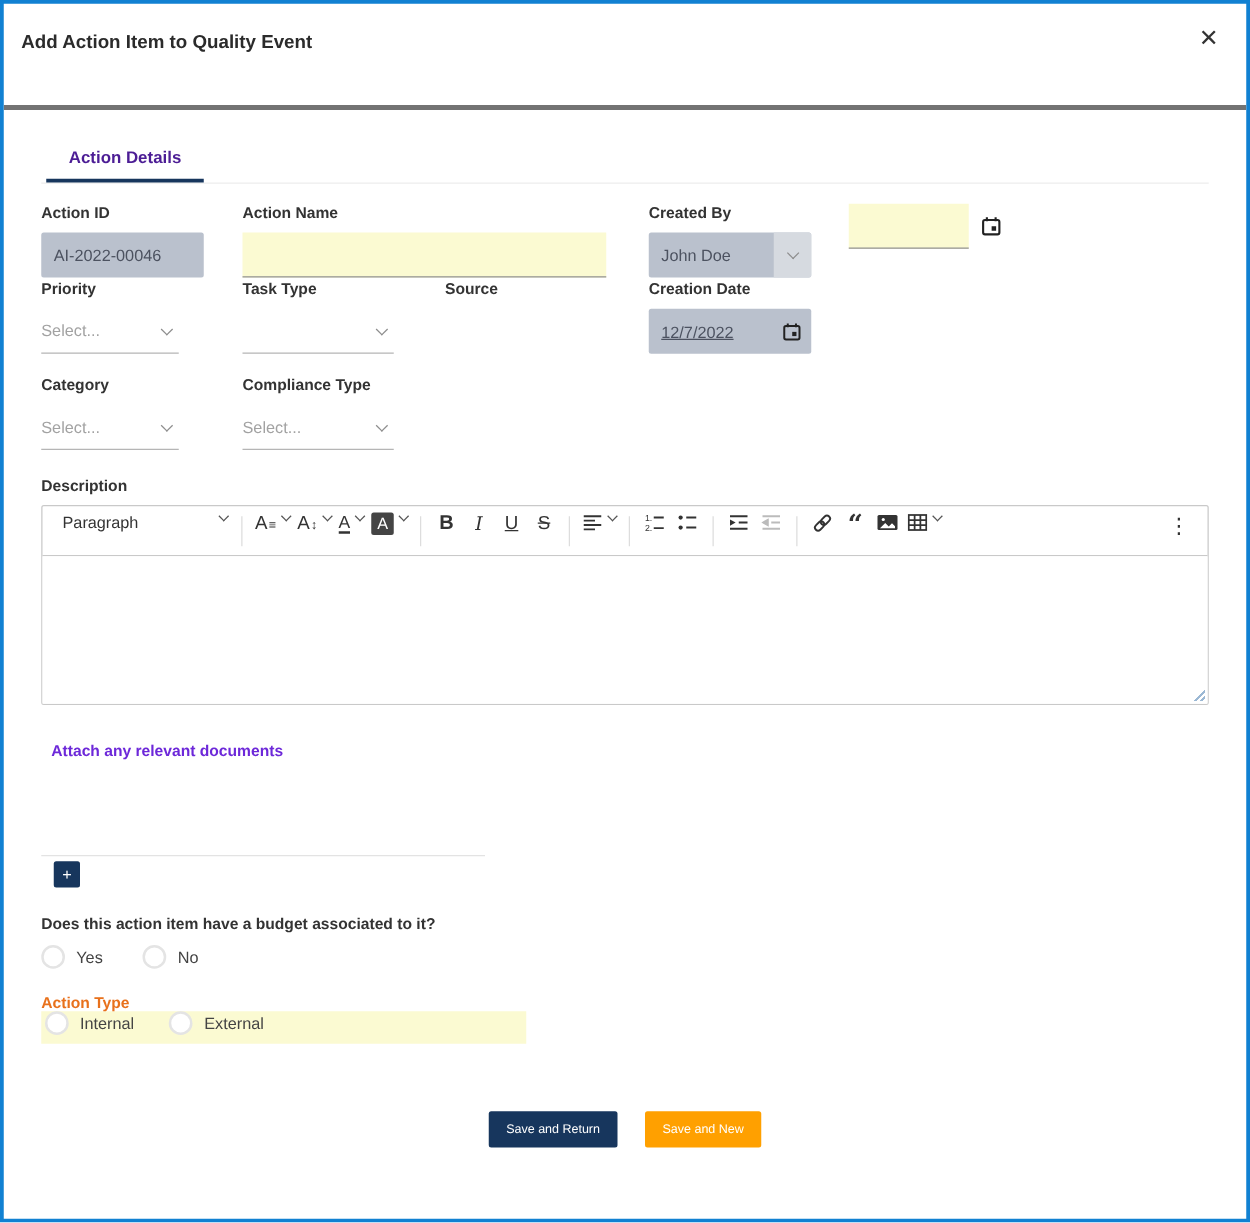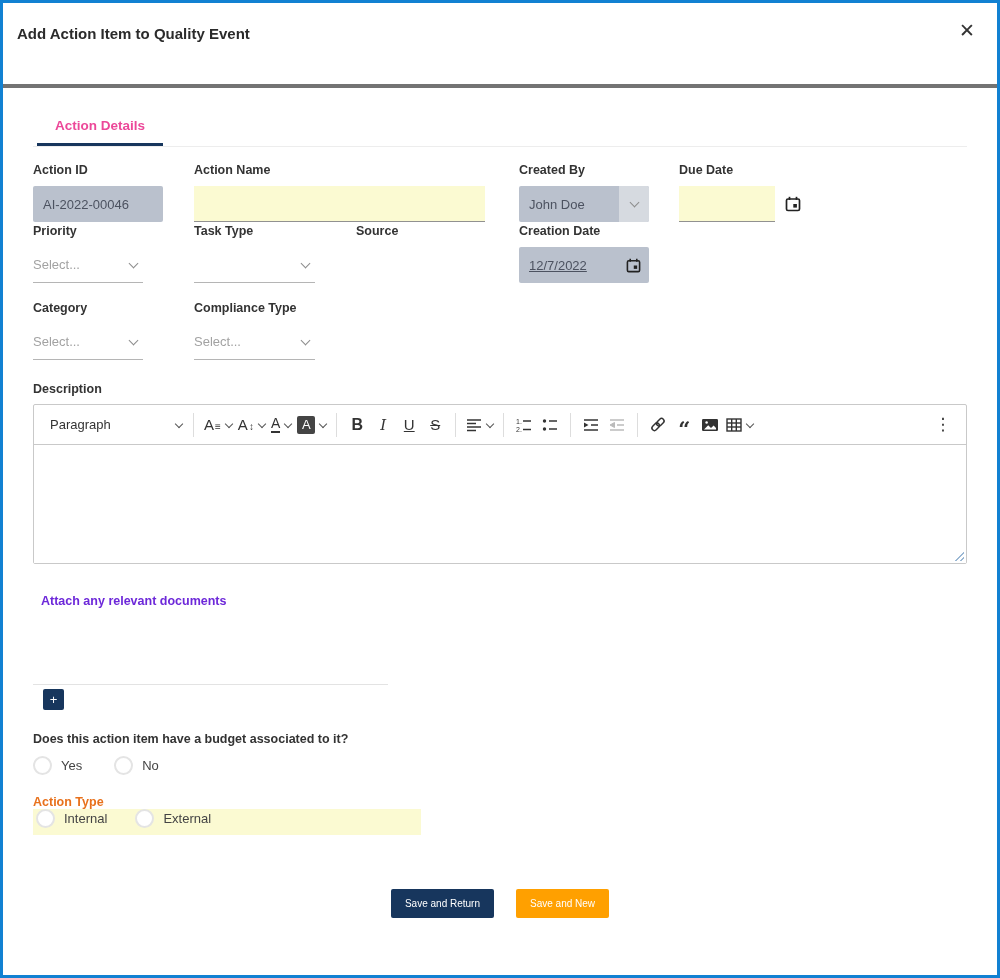--- a/index.html
+++ b/index.html
@@ -9,21 +9,21 @@
     border:3px solid var(--border_blue, #1181d2);
     background:#fff; position:relative; overflow:hidden;
   }
   
   .modal-header { position:relative; height:85px; border-bottom:4px solid #737373; }
   .modal-title { position:absolute; left:14px; top:22px; font-size:15px; font-weight:700; color:#2b2b2b; }
   .close-btn { position:absolute; right:18px; top:12px; border:none; background:none; font-size:19px; color:#333; cursor:pointer; padding:4px; font-family:inherit; }
   
   .modal-body { padding:0 30px; }
   .tabs { margin-top:24px; border-bottom:1px solid #ededed; }
-  .tab { display:inline-block; margin-left:4px; padding:6px 18px 10px 18px; font-size:13.5px; font-weight:700; color:#ec4899; border-bottom:3px solid var(--navy, #17365d); cursor:pointer; }
+  .tab { display:inline-block; margin-left:4px; padding:6px 18px 10px 18px; font-size:13.5px; font-weight:700; color:#4c1d95; border-bottom:3px solid var(--navy, #17365d); cursor:pointer; }
   
   .row { display:grid; }
   .row1 { grid-template-columns:161px 325px 160px 1fr; margin-top:16px; }
   .row2 { grid-template-columns:161px 162px 163px 1fr; margin-top:2px; }
   .row3 { grid-template-columns:161px 1fr; margin-top:18px; }
   .label { font-size:12.5px; font-weight:700; color:#333; margin-bottom:8px; line-height:15px; }
   .control { height:36px; display:flex; align-items:center; font-size:13px; color:#444; }
   .gray { background:var(--field_gray, #bac1cd); color:#4c5260; padding:0 10px; border-radius:2px; }
   .yellow { background:var(--field_yellow, #fbfad2); border-bottom:1px solid #919191; padding:0 10px; }
   .select { border-bottom:1px solid #b5b5b5; justify-content:space-between; padding-right:6px; cursor:pointer; }
@@ -33,21 +33,21 @@
   .created-by { width:130px; padding-right:0; justify-content:space-between; }
   .cb-chev { width:30px; height:36px; background:var(--field_gray_light, #d6dae0); display:flex; align-items:center; justify-content:center; border-radius:0 2px 2px 0; }
   .date-wrap { display:flex; align-items:center; gap:10px; }
   .icon-btn { border:none; background:none; padding:0; display:flex; align-items:center; cursor:pointer; }
   .source-val { border-bottom:1px solid #b5b5b5; color:#555; }
   .cdate { justify-content:space-between; padding-right:8px;text-decoration:underline; }
   
   .desc-label { margin-top:22px; margin-bottom:7px; }
   .editor { border:1px solid #c9c9c9; border-radius:2px; }
   .toolbar { display:flex; align-items:center; height:40px; border-bottom:1px solid #c9c9c9; padding:0 10px 0 14px; }
-  .tb-btn { display:flex; align-items:center; justify-content:center; min-width:26px; height:30px; color:#333; font-size:15px; background:none; border:none; cursor:pointer; gap:5px; padding:0 3px; font-family:inherit; }
+  .tb-btn { display:flex; align-items:flex-start; justify-content:center; min-width:26px; height:30px; color:#333; font-size:15px; background:none; border:none; cursor:pointer; gap:5px; padding:0 3px; font-family:inherit; }
   .tb-para { width:138px; justify-content:space-between; font-size:13px; padding:0 4px 0 2px; }
   .tb-chev { width:6px; height:6px; border-right:1.4px solid #555; border-bottom:1.4px solid #555; transform:rotate(45deg); display:inline-block; margin-bottom:2px; }
   .tb-sep { width:1px; height:24px; background:#ddd; margin:0 7px; flex:none; }
   .glyph-b { font-weight:700; font-size:16px; }
   .glyph-i { font-style:italic; font-family:"DejaVu Serif", serif; font-size:15px; }
   .glyph-u { text-decoration:underline; font-size:15px; }
   .glyph-s { text-decoration:line-through; font-size:15px; }
   .fc-a { border-bottom:2px solid #333; line-height:15px; font-size:14px; }
   .bg-a { background:#444; color:#fff; width:18px; height:18px; border-radius:2px; display:flex; align-items:center; justify-content:center; font-size:13px; }
   .small-mark { font-size:10px; margin-left:1px; }
@@ -109,21 +109,20 @@
       <div>
         <div class="label">Created By</div>
         <div class="control gray created-by">
           <span>John Doe</span>
           <span class="cb-chev">
               <span class="chev"></span>
             </span>
         </div>
       </div>
       <div>
-        <div class="label">Due Date</div>
         <div class="date-wrap">
           <div class="control yellow w96">
             <span></span>
           </div>
           <button class="icon-btn">
             <svg width="16" height="16" viewBox="0 0 16 16">
                 <rect x="1.5" y="3" width="13" height="11.5" rx="1.5" fill="none" stroke="#222" stroke-width="1.7"></rect>
                 <line x1="4.5" y1="0.8" x2="4.5" y2="4" stroke="#222" stroke-width="1.7"></line>
                 <line x1="11.5" y1="0.8" x2="11.5" y2="4" stroke="#222" stroke-width="1.7"></line>
                 <rect x="8.3" y="8" width="3.6" height="3.6" fill="#222"></rect>

